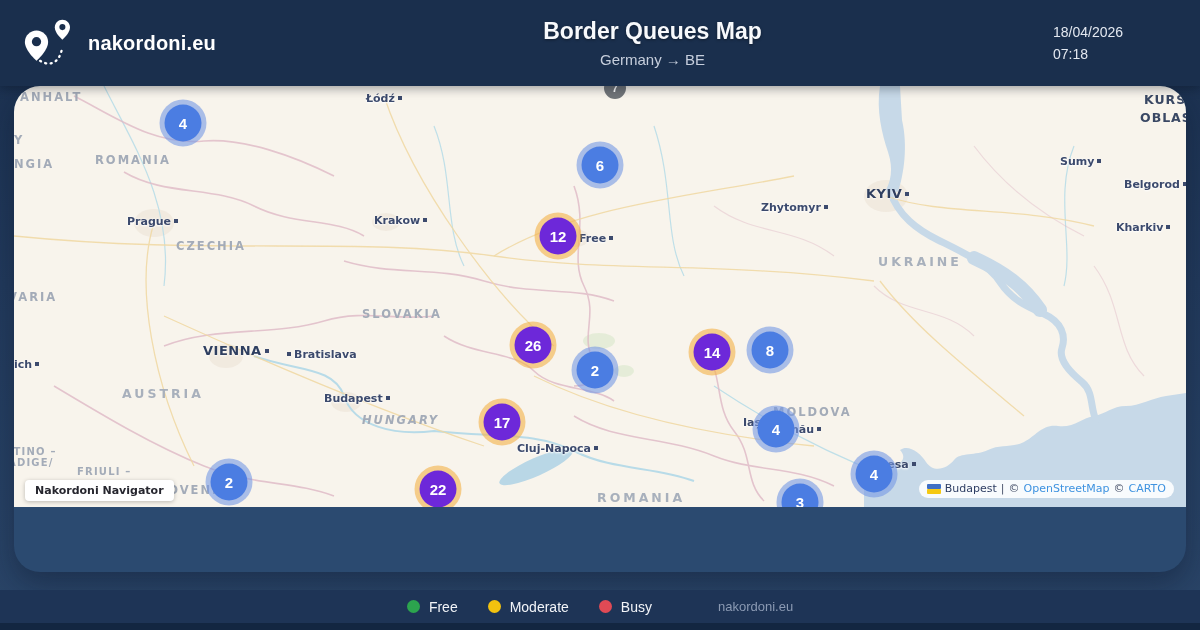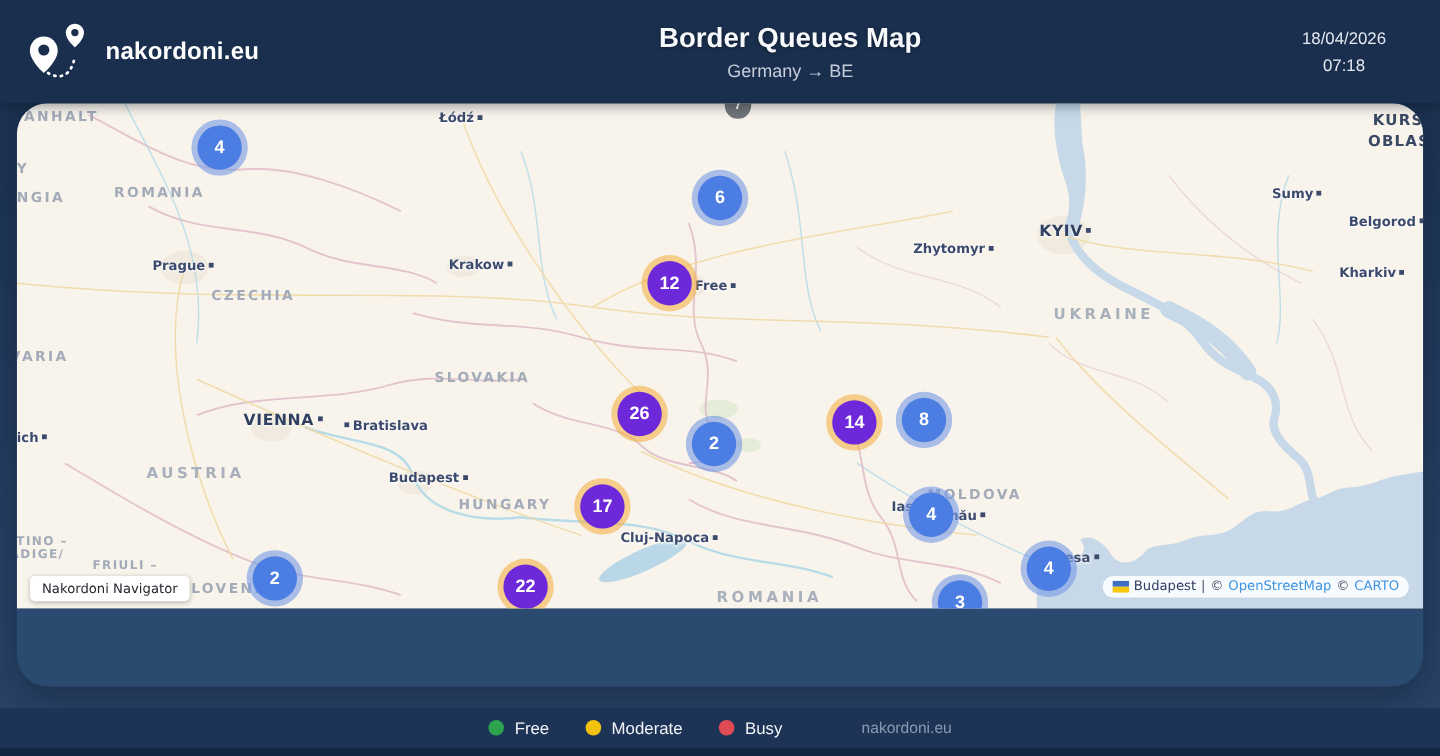--- a/index.html
+++ b/index.html
@@ -12,21 +12,21 @@
   .header{
     position:absolute;left:0;top:0;width:1200px;height:86px;
     background:#1a2f4d;display:flex;align-items:center;
     box-shadow:0 2px 10px rgba(5,12,25,.4);z-index:50;
   }
   .brand{display:flex;align-items:center;gap:12px;padding-left:22px;width:230px;}
   .brand-text{color:#fff;font-size:20px;font-weight:700;letter-spacing:.2px;}
   .title-block{flex:1;text-align:center;}
   .page-title{color:#f7f9fc;font-size:23px;font-weight:700;margin:0 0 6px 0;text-shadow:0 1px 3px rgba(0,0,0,.4);}
   .page-subtitle{color:#c6cedc;font-size:15px;}
-  .datetime{width:110px;padding-right:25px;text-align:center;color:#e3e8f0;font-size:14px;line-height:22px;}
+  .datetime{width:110px;padding-right:37px;text-align:left;color:#e3e8f0;font-size:14px;line-height:22px;}
   
   .map-card{
     position:absolute;left:14px;top:86px;width:1172px;height:486px;
     background:#2b4a70;border-radius:26px;overflow:hidden;
     box-shadow:0 12px 28px rgba(8,18,38,.35);z-index:10;
   }
   .map{
     position:absolute;left:0;top:0;width:1172px;height:421px;
     background:#f8f4ec;overflow:hidden;
   }
@@ -49,21 +49,21 @@
     color:#fff;font-weight:700;font-size:15px;cursor:pointer;
     font-family:"Liberation Sans",sans-serif;
   }
   .marker.blue{background:#4b7de2;box-shadow:0 0 0 5px rgba(116,152,228,.6);}
   .marker.orange{background:#6d28d9;box-shadow:0 0 0 5px rgba(243,177,71,.6);}
   .marker.gray{width:22px;height:22px;background:#717579;box-shadow:none;font-size:11px;}
   
   .navigator{
     position:absolute;left:11px;bottom:6px;z-index:8;
     background:#fff;border-radius:4px;padding:4px 10px;
-    font-family:"DejaVu Sans",sans-serif;font-size:11px;font-weight:400;color:#26262e;
+    font-family:"DejaVu Sans",sans-serif;font-size:11px;font-weight:700;color:#26262e;
     box-shadow:0 1px 4px rgba(0,0,0,.25);
   }
   .attribution{
     position:absolute;right:12px;bottom:9px;z-index:8;
     background:rgba(255,255,255,.88);border-radius:10px;padding:2px 8px 3px;
     display:flex;align-items:center;gap:4px;
     font-family:"DejaVu Sans",sans-serif;font-size:11px;color:#33415e;
   }
   .attribution a{text-decoration:none;}
   .attr-leaflet{color:#2e3e63;font-weight:500;}
@@ -204,21 +204,21 @@
       <div class="lbl area" style="left: 1130px; top: 6px;"><span>KURSK</span></div>
       <div class="lbl area" style="left: 1126px; top: 24px;"><span>OBLAST</span></div>
       <div class="lbl region-lg" style="left: 864px; top: 168px;"><span>UKRAINE</span></div>
       <div class="lbl region" style="left: -16px; top: 204px;"><span>AVARIA</span></div>
       <div class="lbl city" style="left: 0px; top: 272px;"><span>ich</span><span class="dot"></span></div>
       <div class="lbl capital" style="left: 189px; top: 257px;"><span>VIENNA</span><span class="dot"></span></div>
       <div class="lbl city" style="left: 273px; top: 262px;"><span class="dot left"></span><span>Bratislava</span></div>
       <div class="lbl region" style="left: 348px; top: 221px;"><span>SLOVAKIA</span></div>
       <div class="lbl region-lg" style="left: 108px; top: 300px;"><span>AUSTRIA</span></div>
       <div class="lbl city" style="left: 310px; top: 306px;"><span>Budapest</span><span class="dot"></span></div>
-      <div class="lbl region" style="left: 368px; top: 327px;"><span>HUNGARY</span></div>
+      <div class="lbl region" style="left: 348px; top: 327px; font-style: italic;"><span>HUNGARY</span></div>
       <div class="lbl city" style="left: 503px; top: 356px;"><span>Cluj-Napoca</span><span class="dot"></span></div>
       <div class="lbl region-lg" style="left: 583px; top: 404px;"><span>ROMANIA</span></div>
       <div class="lbl region" style="left: 759px; top: 319px;"><span>MOLDOVA</span></div>
       <div class="lbl city" style="left: 729px; top: 330px;"><span>Iași</span><span class="dot"></span></div>
       <div class="lbl city" style="left: 747px; top: 337px;"><span>Chișinău</span><span class="dot"></span></div>
       <div class="lbl city" style="left: 856px; top: 372px;"><span>Odesa</span><span class="dot"></span></div>
       <div class="lbl region-sm" style="left: -10px; top: 360px;"><span>NTINO –</span></div>
       <div class="lbl region-sm" style="left: -6px; top: 371px;"><span>ADIGE/</span></div>
       <div class="lbl region-sm" style="left: 63px; top: 380px;"><span>FRIULI –</span></div>
       <div class="lbl region-sm" style="left: 65px; top: 405px;"><span>GIULIA</span></div>

